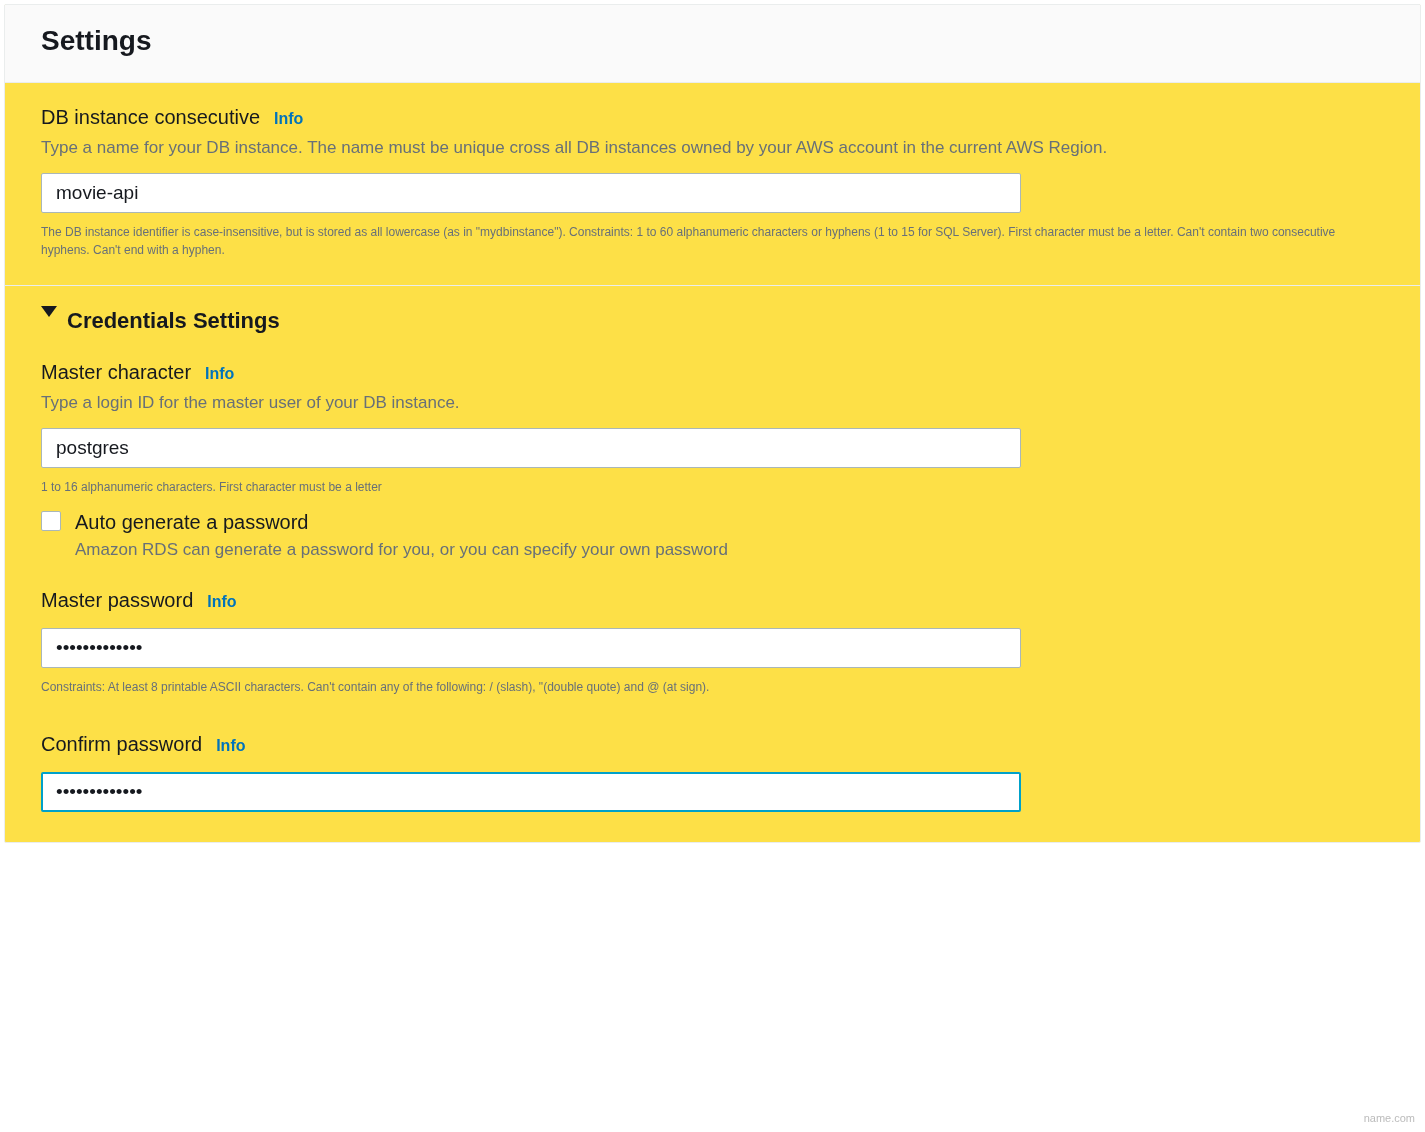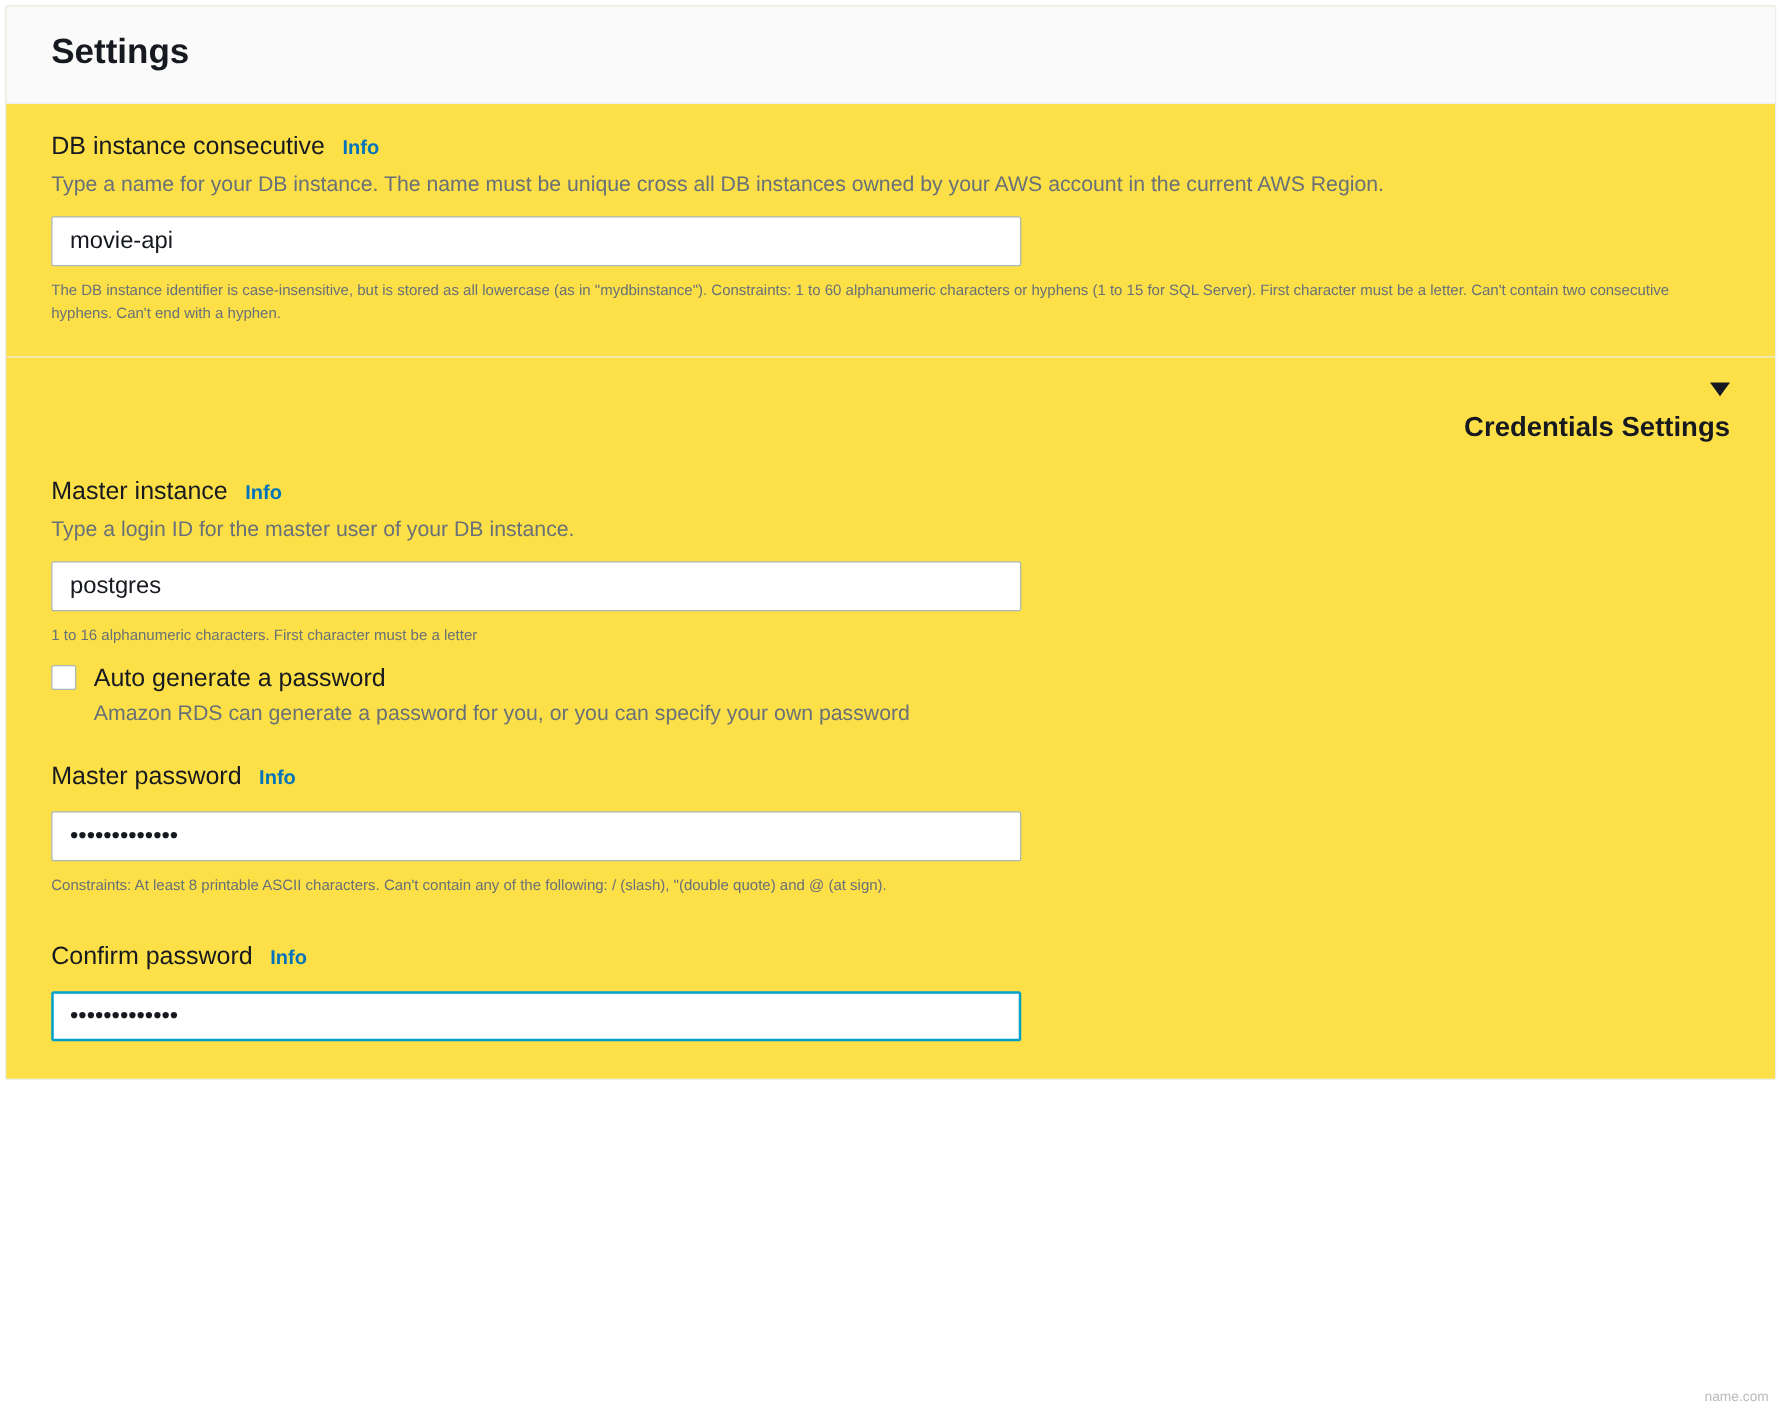--- a/index.html
+++ b/index.html
@@ -53,41 +53,40 @@
     margin-bottom: 12px;
     line-height: 1.5;
   }
   .constraint {
     font-size: 12px;
     color: #687078;
     margin-top: 10px;
     line-height: 1.5;
   }
   input[type="text"], input[type="password"] {
-    width: 776px;
+    width: 980px;
     max-width: 100%;
     padding: 8px 14px;
     font-size: 19px;
     border: 1px solid #aab7b8;
     border-radius: 2px;
     background: #fff;
     color: #16191f;
     font-family: inherit;
   }
   .focused {
     border: 2px solid #00a1c9 !important;
     padding: 7px 13px !important;
   }
   .subsection-header {
     display: flex;
-    align-items: flex-end;
+    align-items: flex-start;
     gap: 10px;
     margin-bottom: 22px;
     cursor: pointer;
-    flex-direction: column;
   }
   .caret-icon {
     width: 0; height: 0;
     border-left: 8px solid transparent;
     border-right: 8px solid transparent;
     border-top: 11px solid #16191f;
   }
   .subsection-title {
     font-size: 22px;
     font-weight: 700;
@@ -149,21 +148,21 @@
 
   <div class="section">
 
     <div class="subsection-header">
       <span class="caret-icon"></span>
       <span class="subsection-title">Credentials Settings</span>
     </div>
 
     <div class="field-block">
       <div class="field-label-row">
-        <span class="field-label">Master instance</span>
+        <span class="field-label">Master character</span>
         <span class="info-link">Info</span>
       </div>
       <div class="description">Type a login ID for the master user of your DB instance.</div>
       <input type="text" value="postgres" style="">
       <div class="constraint">1 to 16 alphanumeric characters. First character must be a letter</div>
 
       <div class="checkbox-row">
         <div class="checkbox"></div>
         <div>
           <div class="checkbox-label">Auto generate a password</div>

